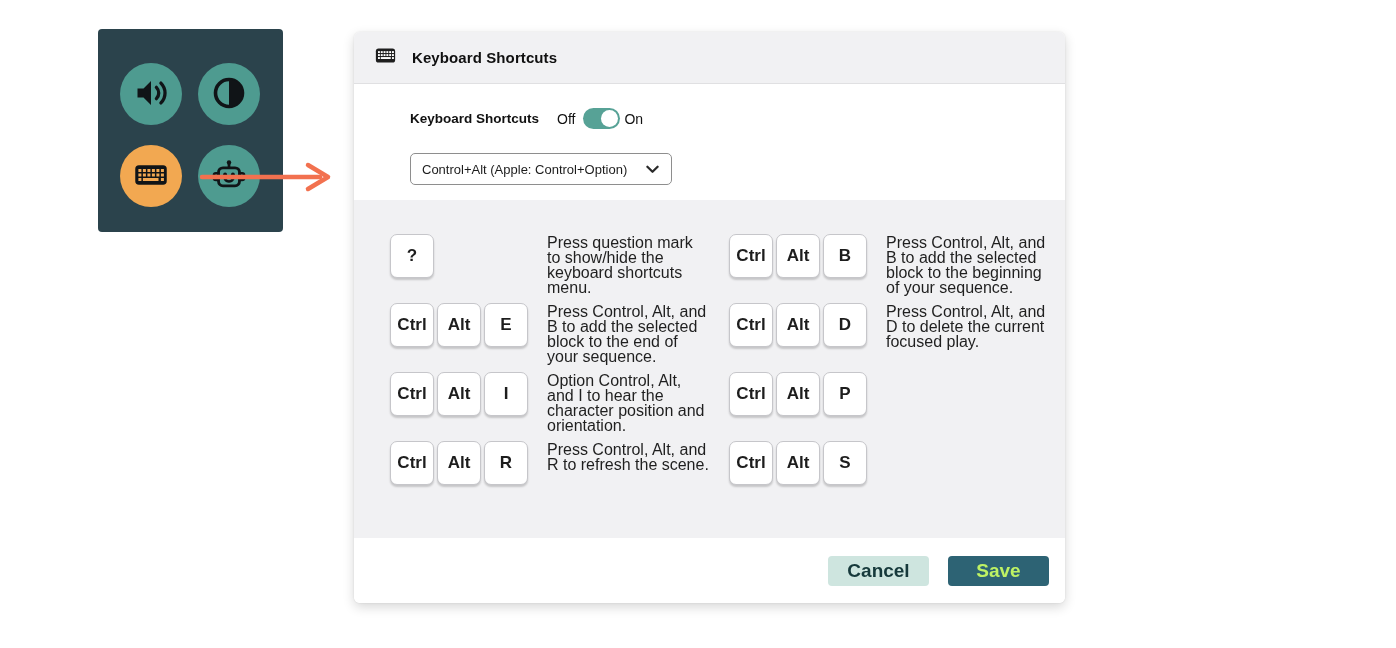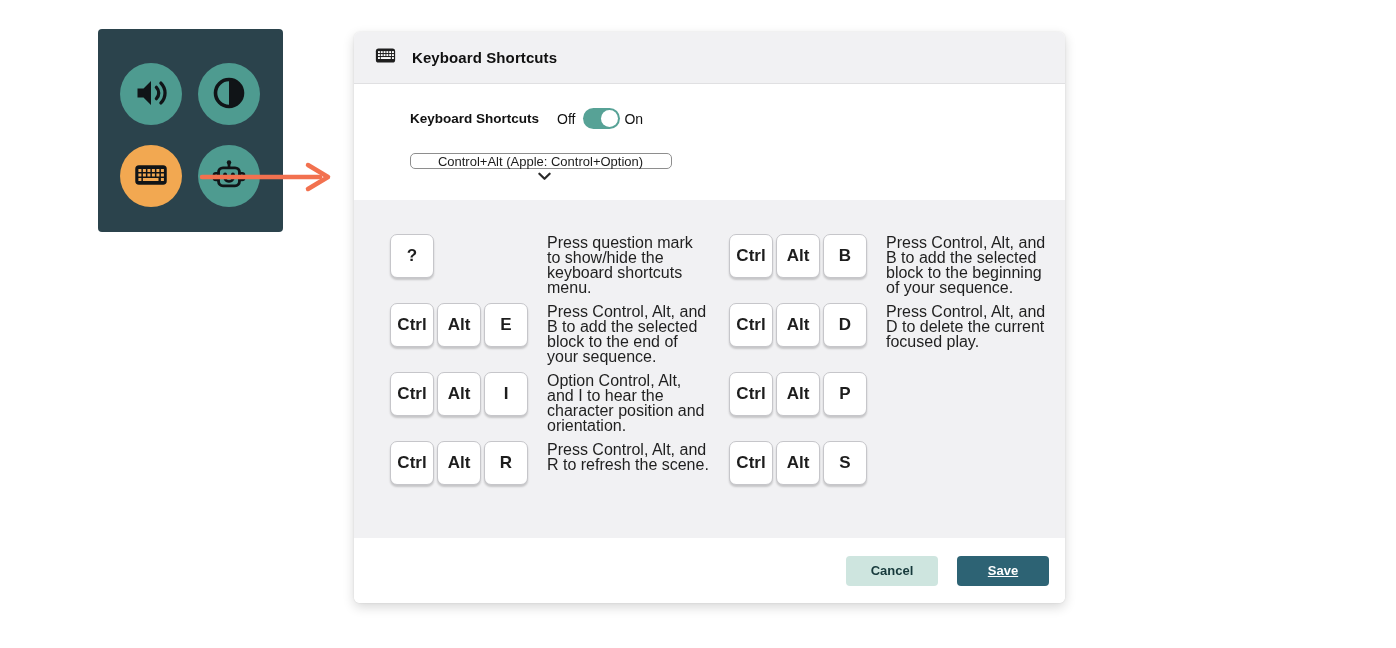--- a/index.html
+++ b/index.html
@@ -39,45 +39,45 @@
   .toggle-row { display:flex; align-items:center; }
   .toggle-label { font-size:13.5px; font-weight:700; color:#111; }
   .onoff { font-size:14px; font-weight:400; color:#111; }
   .lbl-off { margin-left:18px; }
   .lbl-on  { margin-left:4px; }
   .switch { margin-left:8px; width:37px; height:21px; border-radius:11px; background:#57A296;
             border:none; position:relative; cursor:pointer; }
   .switch .knob { position:absolute; right:2px; top:2px; width:17px; height:17px;
                   border-radius:50%; background:#ffffff; }
 
-  .dropdown { margin-top:24px; width:262px; height:16px; background:#ffffff;
+  .dropdown { margin-top:24px; width:262px; height:32px; background:#ffffff;
               border:1px solid #8E8E8E; border-radius:5px; display:flex; align-items:center;
               justify-content:space-between; padding:0 12px 0 11px; cursor:pointer;
-              font-family:"Liberation Sans", sans-serif;flex-direction:column; }
+              font-family:"Liberation Sans", sans-serif; }
   .dropdown-value { font-size:13px; color:#1C1C1C; }
   .dropdown svg { width:13px; height:9px; flex:none; margin-left:8px; }
 
   .grid-section { flex:none; height:338px; background:#F1F1F3; padding:34px 0 0 36px; }
   .grid { display:grid; grid-template-columns:339px 339px; grid-template-rows:repeat(4,69px);
           grid-auto-flow:column; }
   .shortcut { display:flex; align-items:flex-start; }
   .keys { display:flex; gap:3px; width:138px; flex:none; }
   .key { width:44px; height:44px; background:#ffffff; border:1px solid #C6C6CA; border-radius:7px;
          box-shadow:0 2px 2px rgba(0,0,0,0.18); display:flex; align-items:center;
          justify-content:center; font-size:17px; font-weight:700; color:#1D1D1D; }
   .desc { margin-left:19px; width:162px; font-size:16px; line-height:15px; color:#1F1F1F;
           padding-top:1px; }
 
   .modal-footer { flex:1; background:#ffffff; display:flex; align-items:center;
                   justify-content:flex-end; gap:19px; padding-right:16px; }
-  .btn { height:30px; width:92px; border:none; border-radius:4px; font-size:13px; font-weight:700;
+  .btn { height:30px; width:101px; border:none; border-radius:4px; font-size:19px; font-weight:700;
          display:flex; align-items:center; justify-content:center; cursor:pointer;
          font-family:"Liberation Sans", sans-serif; }
   .btn-cancel { background:#CEE5DF; color:#16393B; }
-  .btn-save   { background:#2D6374; color:#ffffff;text-decoration:underline; }
+  .btn-save   { background:#2D6374; color:#bef264; }
 </style>
 </head>
 <body>
 
 <div class="stage">
 
   <div class="panel">
 
     <button class="circle-btn c-teal pos-tl">
       <span><svg viewBox="0 0 24 24" width="36" height="36">

